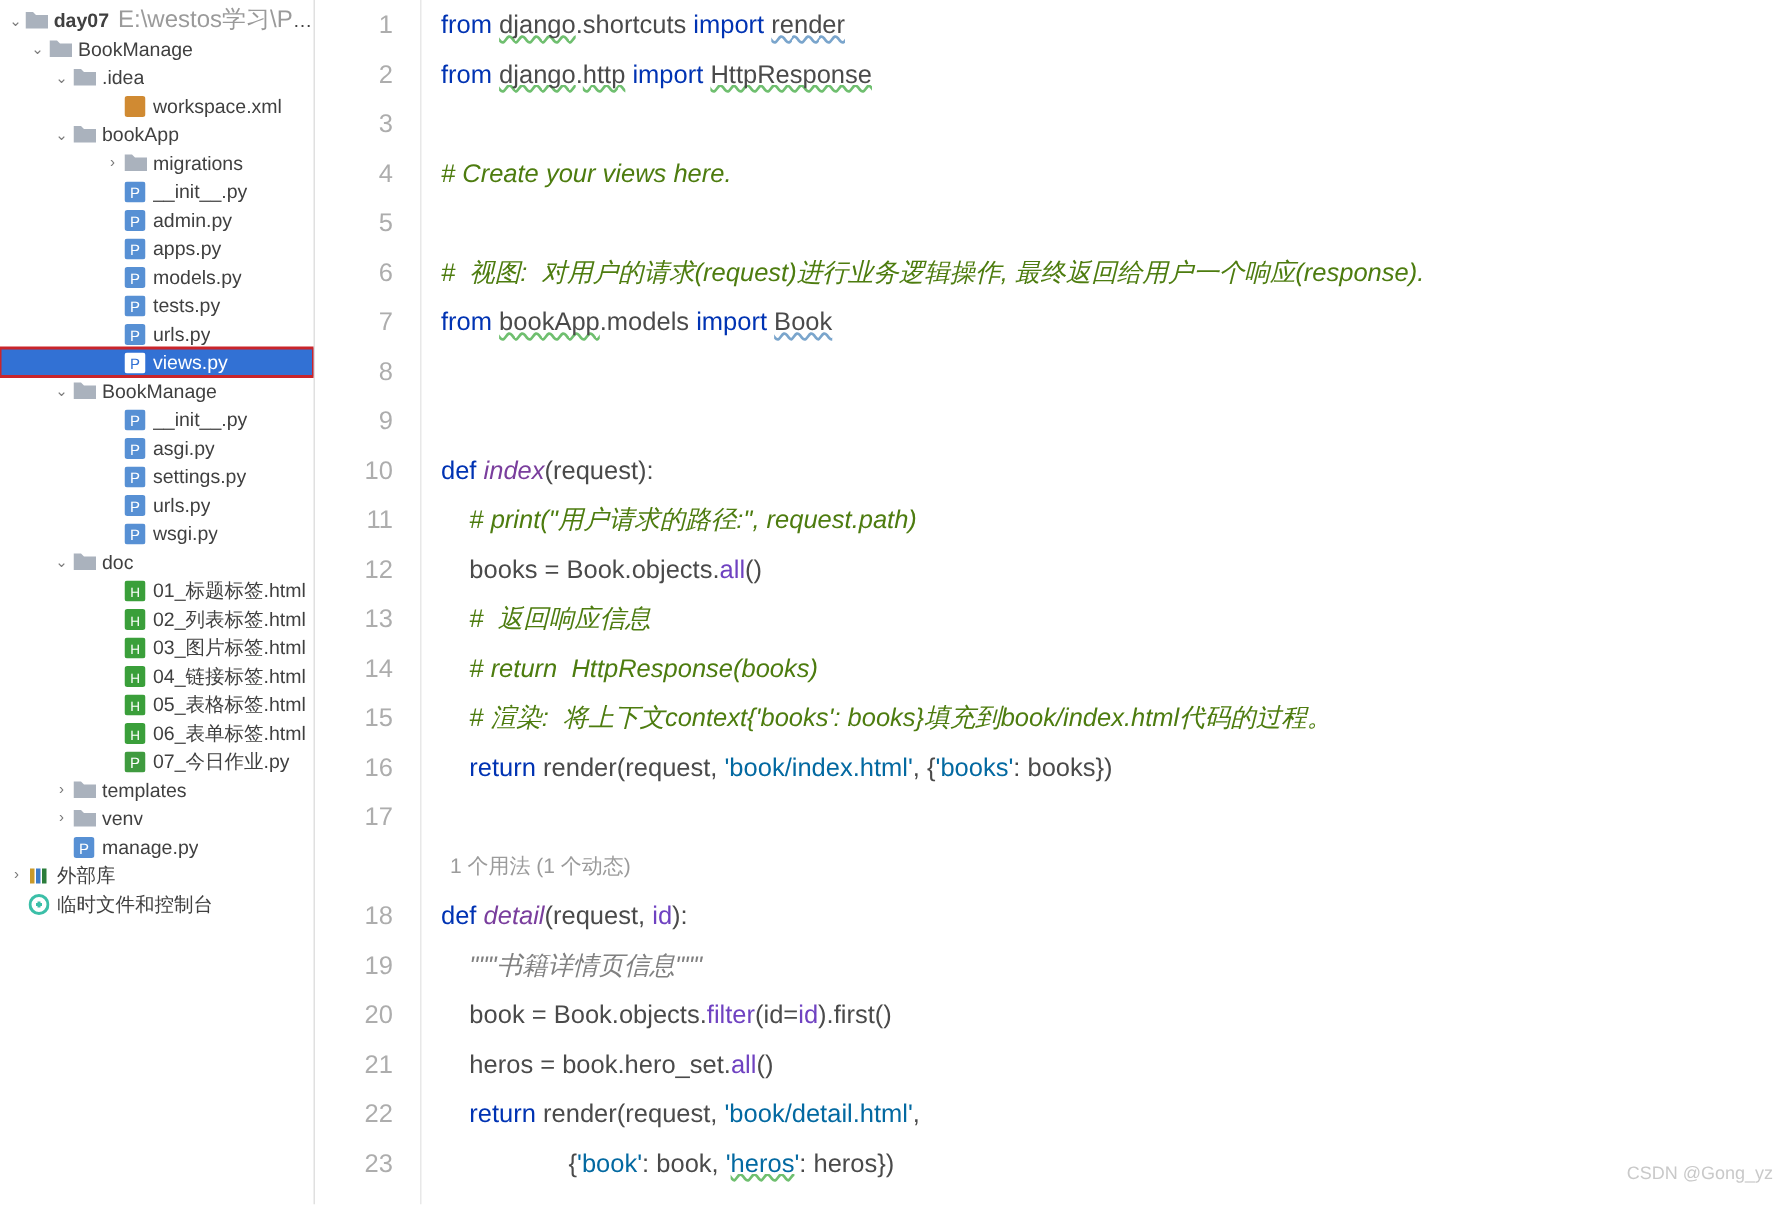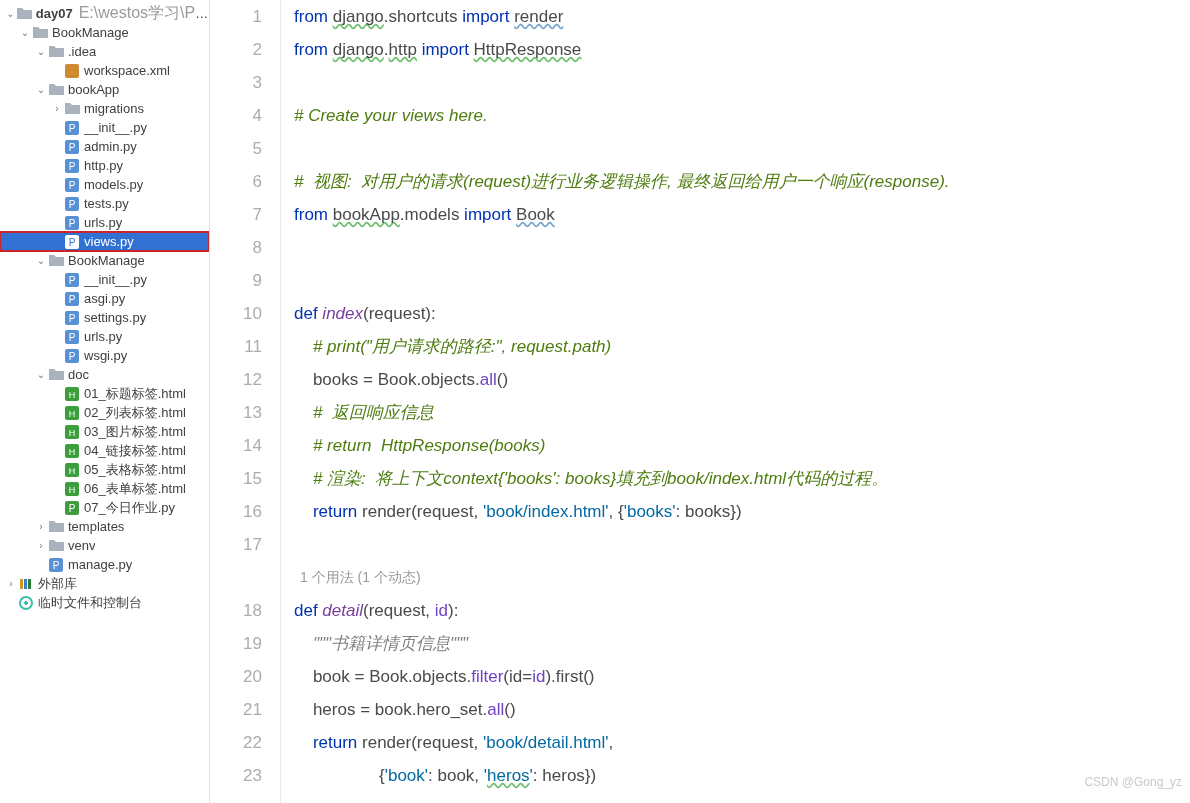--- a/index.html
+++ b/index.html
@@ -15,21 +15,21 @@
 .tree-row.selected .tog { color:#fff; }
 .ico { width:16px; height:16px; margin-right:4px; display:flex; align-items:center; justify-content:center; font-size:11px; }
 .ico.folder { color:#8e9ba7; }
 .ico.py { color:#3b7bca; }
 .ico.pyg { color:#2b7d3b; }
 .ico.html { color:#2e7d32; }
 .ico.xml { color:#c77520; }
 .ico.img { color:#b07400; }
 .lbl { overflow:hidden; text-overflow:ellipsis; }
 .lbl .dim { color:#9a9a9a; margin-left:6px; font-size:16px; }
-.i0{padding-left:4px}.i1{padding-left:18px}.i2{padding-left:34px}.i3{padding-left:50px}
+.i0{padding-left:4px}.i1{padding-left:18px}.i2{padding-left:34px}.i3{padding-left:68px}
 
 
 .editor { flex:1; display:flex; background:#fff; font-family:Consolas,"Courier New",monospace; font-size:17px; line-height:33px; position:relative; }
 .codewrap { flex:1; display:flex; position:relative; }
 .gutter { width:70px; text-align:right; color:#adadad; padding-right:18px; user-select:none; background:#fff; }
 .gutter div { height:33px; }
 .glines { width:14px; position:relative; }
 .glines .bar { position:absolute; left:0; top:0; bottom:0; width:1px; background:#e8e8e8; }
 .code { flex:1; white-space:pre; color:#4a4a4a; }
 .code .row { height:33px; }
@@ -127,21 +127,21 @@
         <span class="lbl">admin.py</span>
       </div>
       <div class="tree-row i3">
         <span class="tog"></span>
         <span class="ico py">
           <svg width="14" height="14" viewBox="0 0 14 14">
             <rect width="14" height="14" rx="2" fill="#5790d4"></rect>
             <text x="7" y="11" text-anchor="middle" font-size="10" fill="#fff" font-family="Arial">P</text>
           </svg>
         </span>
-        <span class="lbl">http.py</span>
+        <span class="lbl">apps.py</span>
       </div>
       <div class="tree-row i3">
         <span class="tog"></span>
         <span class="ico py">
           <svg width="14" height="14" viewBox="0 0 14 14">
             <rect width="14" height="14" rx="2" fill="#5790d4"></rect>
             <text x="7" y="11" text-anchor="middle" font-size="10" fill="#fff" font-family="Arial">P</text>
           </svg>
         </span>
         <span class="lbl">models.py</span>

